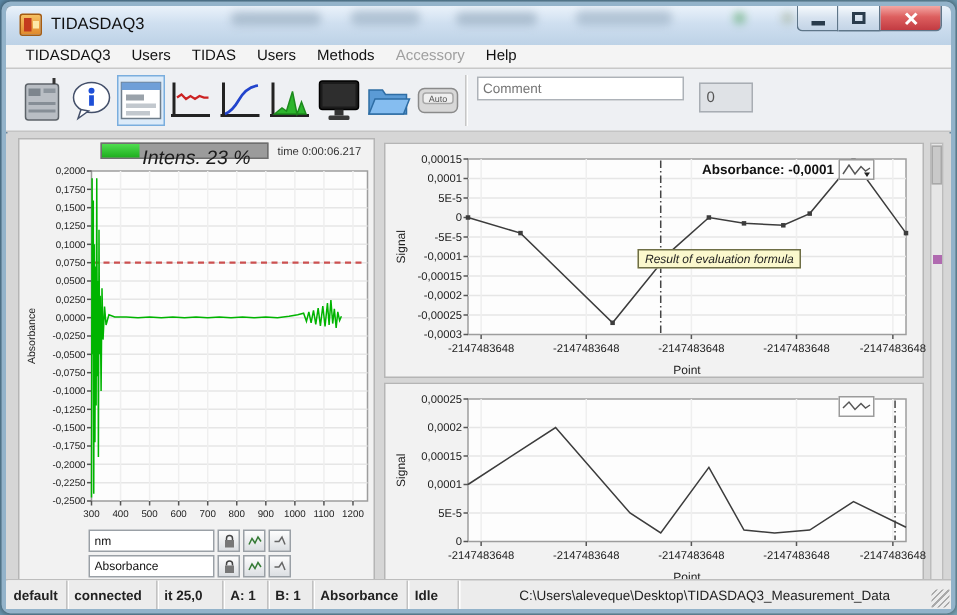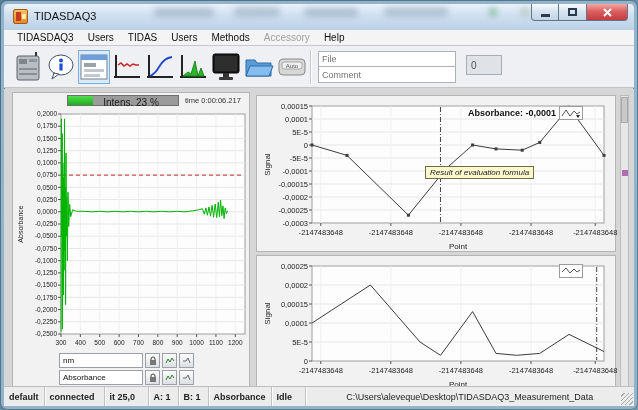--- a/index.html
+++ b/index.html
@@ -61,21 +61,21 @@
   .panel { position:absolute; background:#f2f2f2; border:1px solid #b5b5b5; }
   .panel-left   { left:8px;   top:3px;  width:238px; height:298px; }
   .panel-rtop   { left:252px; top:6px;  width:360px; height:157px; }
   .panel-rbot   { left:252px; top:166px; width:360px; height:135px; }
 
   
   .progress-wrap { position:absolute; left:54px; top:2px; width:112px; height:11px;
               background:#9b9b9b; border:1px solid #6f6f6f; }
   .progress-fill { position:absolute; left:0; top:0; bottom:0; background:linear-gradient(#4fdd4f,#1fae1f); }
   .progress-label { position:absolute; left:16px; right:0; top:1px; text-align:center;
-              font-size:10px; color:#1b1b1b; white-space:nowrap; }
+              font-size:13px; color:#1b1b1b; white-space:nowrap;font-style:italic; }
   .progress-time { position:absolute; left:172px; top:3px; font-size:7.5px; color:#333; white-space:nowrap; }
 
   .chart-svg { position:absolute; overflow:visible; }
   .svg-left { left:2px; top:15px; }
   .svg-rtop { left:3px; top:2px; }
   .svg-rbot { left:3px; top:2px; }
 
   
   .axis-row { position:absolute; left:46px; height:15px; display:flex; align-items:stretch; }
   .axis-row.r1 { bottom:21px; }
@@ -220,21 +220,20 @@
       </div>
       <div class="tool-btn" style="left:272px">
         <svg width="30" height="24">
           <rect x="2" y="4" width="26" height="16" rx="4" fill="#d8d8d8" stroke="#8a8a8a"></rect>
           <rect x="5" y="7" width="20" height="7" rx="2" fill="#efefef" stroke="#a8a8a8"></rect>
           <text x="15" y="13" font-size="6" text-anchor="middle" fill="#555">Auto</text>
         </svg>
       </div>
       <div class="tool-sep"></div>
       <div class="tb-inputs">
-        <input type="text" placeholder="File" style="">
         <input type="text" placeholder="Comment" style="">
       </div>
       <input type="text" class="tb-counter" value="0" style="">
     </div>
 
     <div class="main">
 
       <div class="panel panel-left">
         <div class="progress-wrap">
           <div class="progress-fill" style="width: 23%;"></div>

